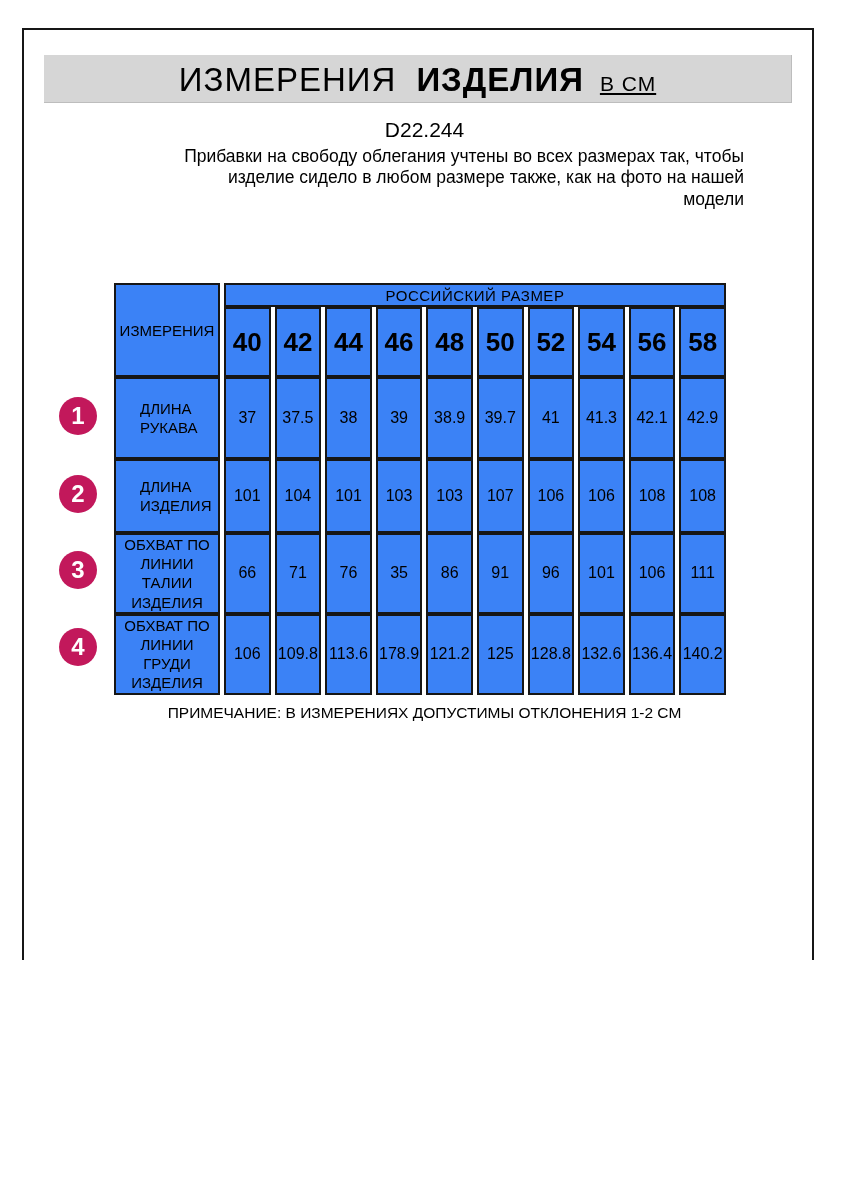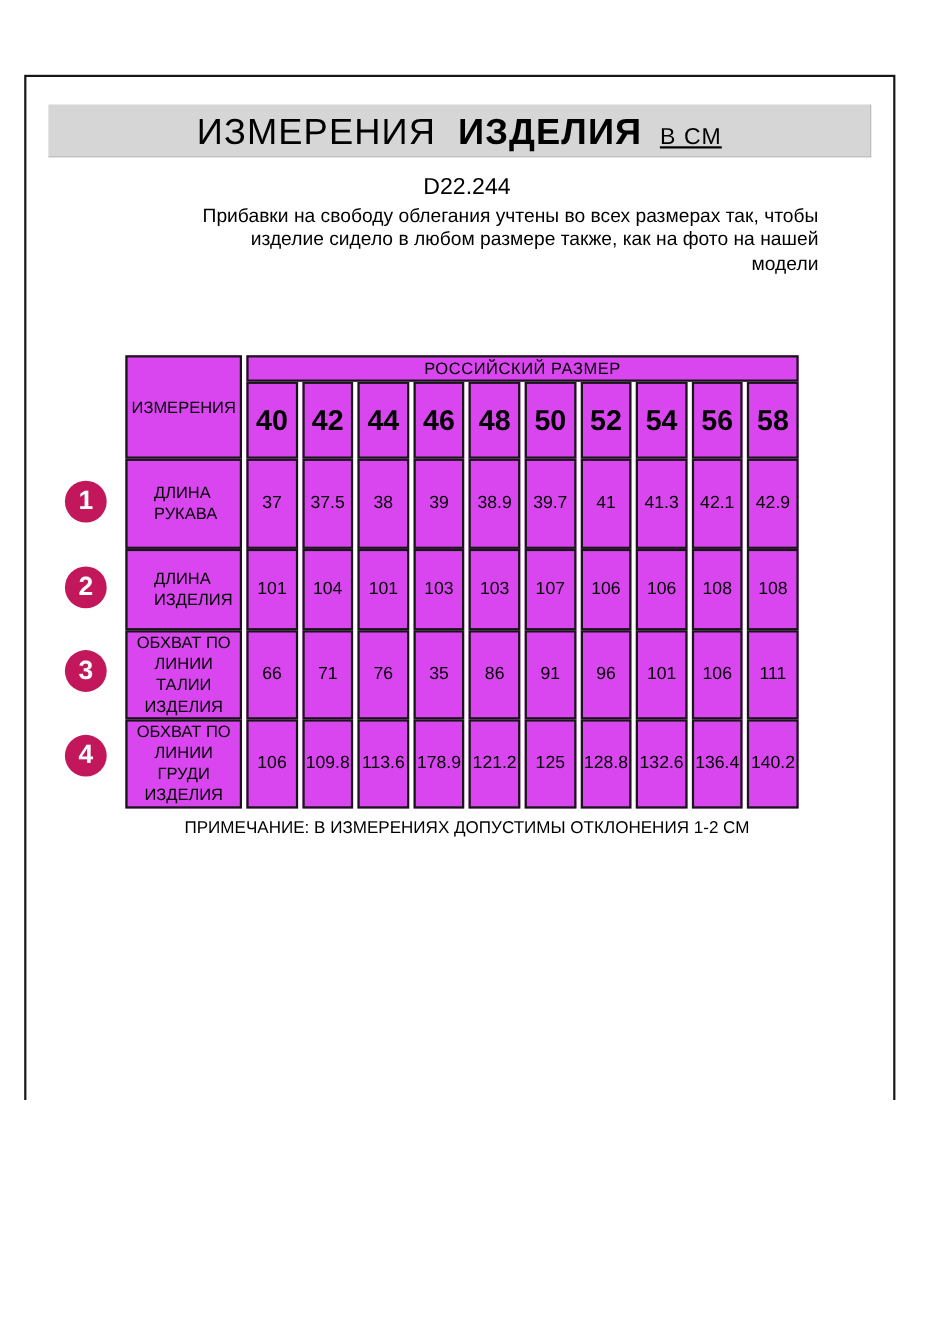--- a/index.html
+++ b/index.html
@@ -8,21 +8,20 @@
     background: #ffffff;
     font-family: "Liberation Sans", "DejaVu Sans", sans-serif;
     color: #000;
   }
   .page {
     position: relative;
     width: 849px;
     height: 960px;
     background: #fff;
     overflow: hidden;
-    margin-top: 40px;
   }
   .page-border {
     position: absolute;
     left: 22px;
     top: 28px;
     width: 788px;
     height: 1141px;
     border: 2px solid #161616;
   }
   .title-bar {
@@ -81,21 +80,21 @@
     position: absolute;
     left: 110px;
     top: 283px;
     width: 620px;
     border-collapse: separate;
     border-spacing: 4px 0;
     table-layout: fixed;
   }
   .size-table td {
     border: 2px solid #161616;
-    background: #d946ef;
+    background: #3b82f6;
     vertical-align: middle;
     text-align: center;
     padding: 0;
     box-sizing: border-box;
     overflow: hidden;
   }
   col.c-label { width: 106px; }
   .size-table thead tr:nth-child(1) { height: 24px; }
   .size-table thead tr:nth-child(2) { height: 70px; }
   .size-table tbody tr:nth-child(1) { height: 82px; }

